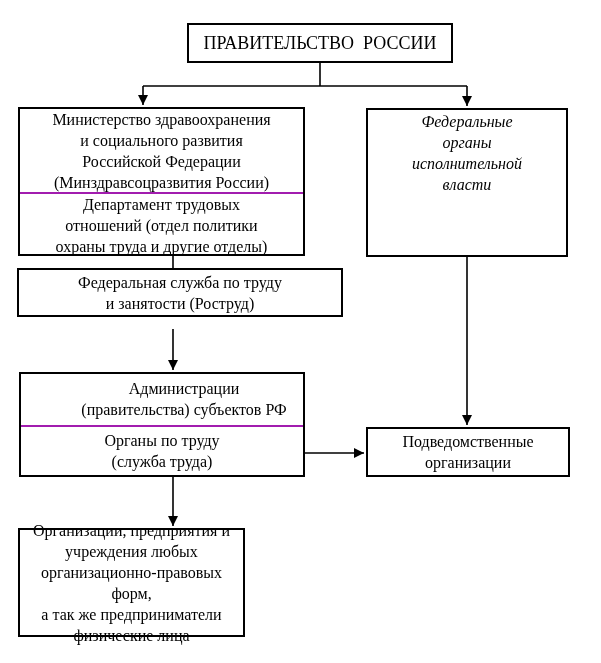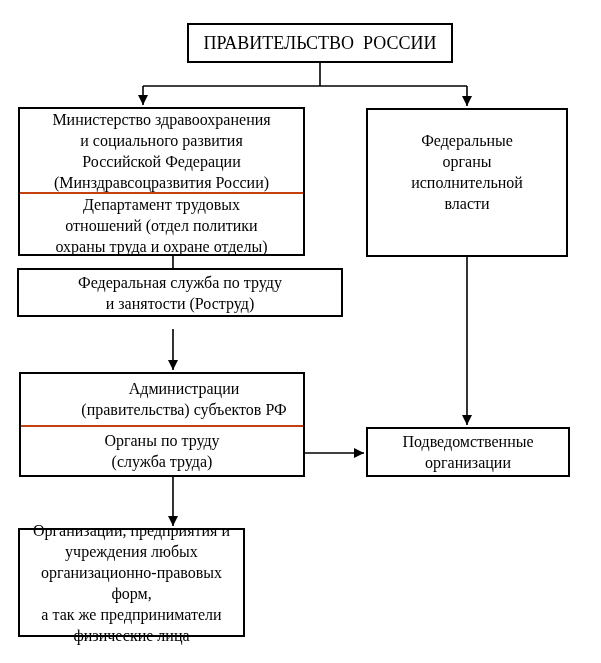--- a/index.html
+++ b/index.html
@@ -39,33 +39,33 @@
   .node .compartment {
     box-sizing: border-box;
     width: 100%;
     display: flex;
     align-items: center;
     justify-content: center;
     text-align: center;
     white-space: pre-wrap;
   }
   .node .compartment.divided {
-    border-bottom: 2px solid #c2410c;
+    border-bottom: 2px solid #a21caf;
   }
   
   #gov-box        { left: 187px; top: 23px;  width: 266px; height: 40px;  font-size: 18px; justify-content: center; }
   #ministry-box   { left: 18px;  top: 107px; width: 287px; height: 149px; justify-content: flex-start; }
   #ministry-top   { height: 85px; }
   #ministry-dept  { height: 64px; }
   #rostrud-box    { left: 17px;  top: 268px; width: 326px; height: 49px; }
   #admin-box      { left: 19px;  top: 372px; width: 286px; height: 105px; justify-content: flex-start; }
   #admin-top      { height: 55px; padding-left: 44px; }
   #admin-labor    { height: 50px; }
   #orgs-box       { left: 18px;  top: 528px; width: 227px; height: 109px; }
-  #federal-box    { left: 366px; top: 108px; width: 202px; height: 149px; justify-content: flex-start; padding-top: 20px; }
+  #federal-box    { left: 366px; top: 108px; width: 202px; height: 149px; justify-content: flex-start; padding-top: 1px; font-style: italic; }
   #subord-box     { left: 366px; top: 427px; width: 204px; height: 50px; }
 </style>
 </head>
 <body>
 
 <div class="canvas">
 
   <svg class="connectors" viewBox="0 0 601 663" xmlns="http://www.w3.org/2000/svg">
     <defs>
       <marker id="arrowhead" markerUnits="userSpaceOnUse" markerWidth="12" markerHeight="10" refX="10" refY="5" orient="auto">
@@ -90,21 +90,21 @@
   <div class="node" id="ministry-box">
     <div class="compartment divided" id="ministry-top">
       <span>Министерство здравоохранения
 и социального развития
 Российской Федерации
 (Минздравсоцразвития России)</span>
     </div>
     <div class="compartment" id="ministry-dept">
       <span>Департамент трудовых
 отношений (отдел политики
-охраны труда и охране отделы)</span>
+охраны труда и другие отделы)</span>
     </div>
   </div>
 
   <div class="node" id="federal-box">
     <span>Федеральные
 органы
 исполнительной
 власти</span>
   </div>
 

